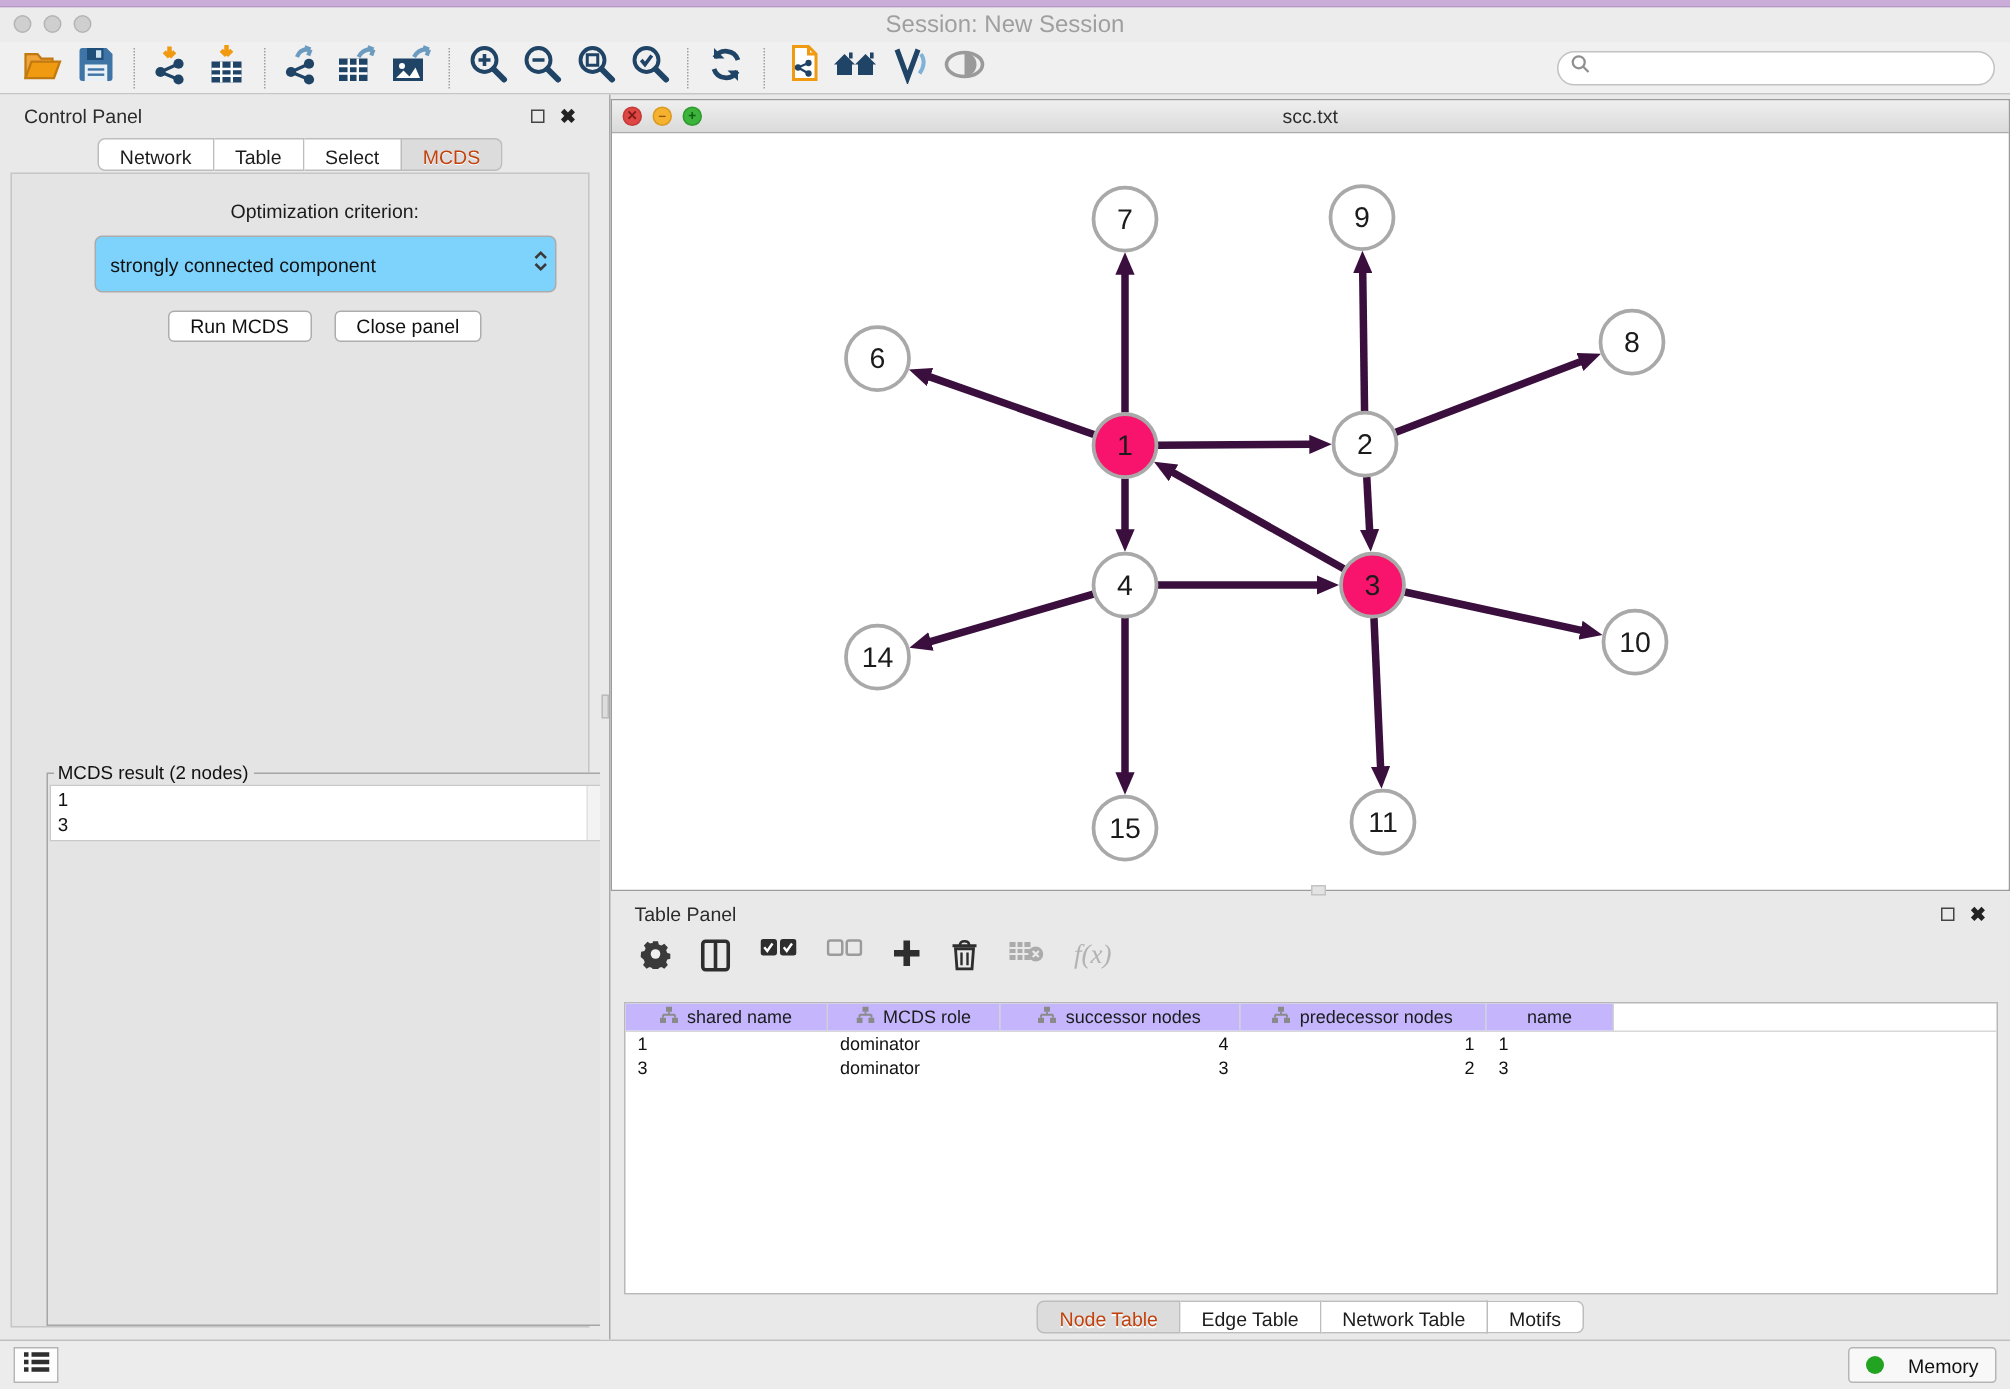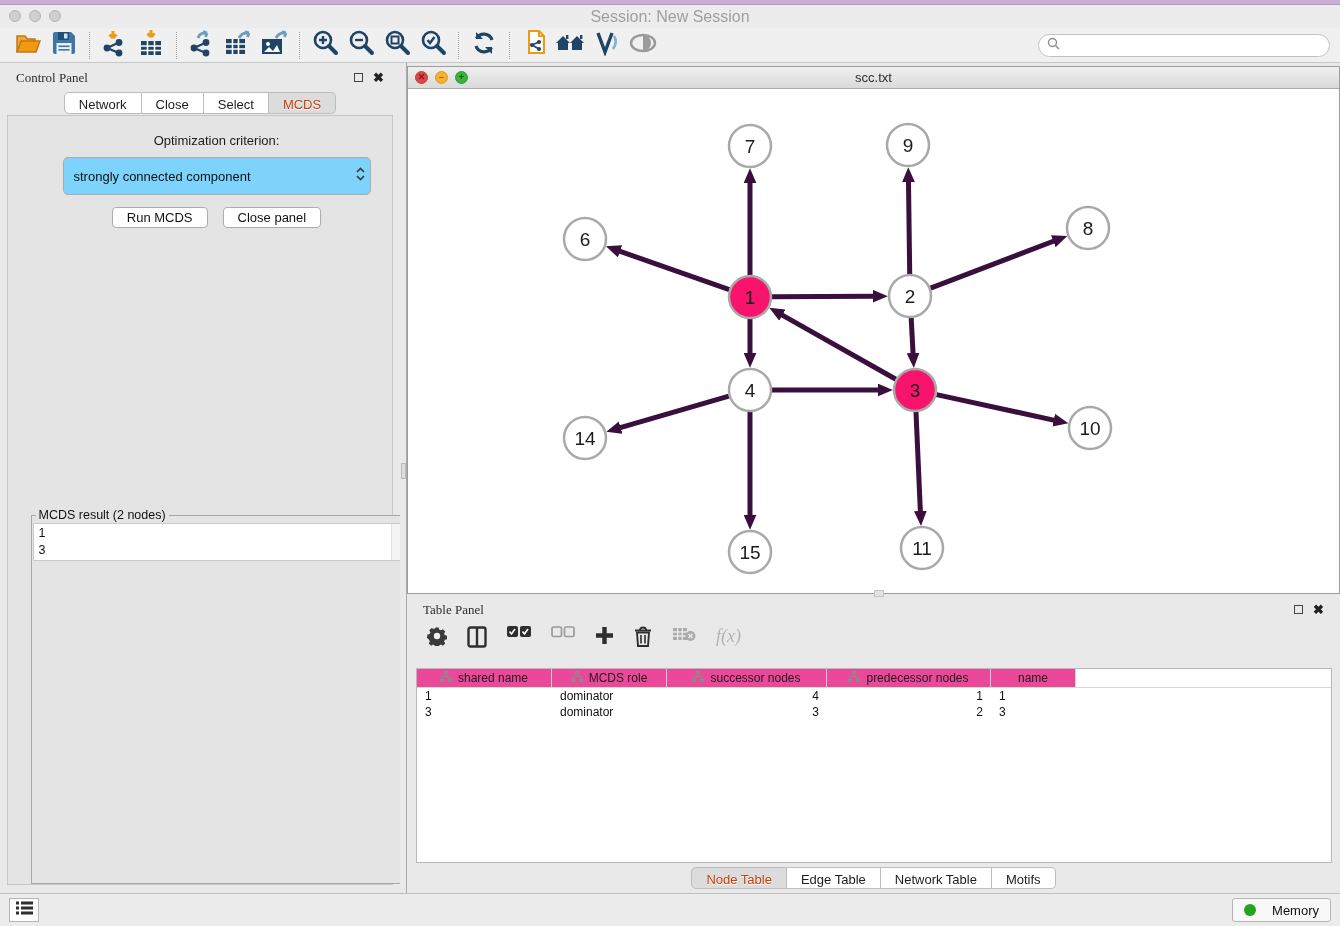--- a/index.html
+++ b/index.html
@@ -21,21 +21,21 @@
   .tb-sep { width:1px; height:27px; border-left:1px dotted #9E9E9E; margin:0 7px; }
   .searchbox { margin-left:auto; width:292px; height:23px; background:#fff;
     border:1px solid #C2C2C2; border-radius:12px; display:flex; align-items:center; padding:0 8px; }
   .searchbox input { border:none; outline:none; flex:1; font-size:12px; background:transparent; margin-left:5px; }
 
   
   .main { flex:1; display:flex; min-height:0; }
 
   
   .cpanel { width:400px; display:flex; flex-direction:column; background:#E9E9E9; }
-  .panel-head { height:31px; display:flex; align-items:center; padding:0 16px;font-family:Liberation Serif, serif; }
+  .panel-head { height:31px; display:flex; align-items:center; padding:0 16px; }
   .panel-head .ptitle { font-size:13px; color:#2B2B2B; }
   .panel-head .spacer { flex:1; }
   .float-ic { width:9px; height:9px; border:1.5px solid #444; margin-right:10px; }
   .close-ic { font-size:13px; font-weight:bold; color:#222; line-height:1; }
   .cp-tabs { display:flex; justify-content:center; height:24px; }
   .seg-tab { border:1px solid #BDBDBD; border-left:none; background:#fff; color:#1C1C1C;
     font-size:13px; padding:2px 14px 0; display:flex; align-items:center; height:22px; }
   .seg-tab:first-child { border-left:1px solid #BDBDBD; border-radius:5px 0 0 5px; }
   .seg-tab:last-child { border-radius:0 5px 5px 0; }
   .seg-tab.active { background:#DCDCDC; color:#c2410c; text-shadow:0 1px 0 #fff; }
@@ -83,21 +83,21 @@
   .hgrip { position:absolute; bottom:-4px; left:50%; width:10px; height:7px;
     background:#E3E3E3; border:1px solid #C4C4C4; }
 
   
   .tpanel { flex:1; background:#E9E9E9; display:flex; flex-direction:column; min-height:0; }
   .tp-toolbar { height:38px; display:flex; align-items:flex-start; gap:20px; padding:0 0 0 20px; margin-top:1px; }
   .tp-btn { display:flex; align-items:center; justify-content:center; }
   .fx { font-family:"Liberation Serif", serif; font-style:italic; font-size:18px; color:#B3B3B3; }
   .ttable { margin:4px 8px 0 9px; background:#fff; border:1px solid #B8B8B8; flex:1; overflow:hidden; }
   .thead { display:flex; height:19px; border-bottom:1px solid #D8D8D8; }
-  .th { background:#ec4899; border-right:1px solid #D2D2D2; display:flex; align-items:center;
+  .th { background:#c4b5fd; border-right:1px solid #D2D2D2; display:flex; align-items:center;
     justify-content:center; gap:6px; font-size:12px; color:#1C1C1C; }
   .tr { display:flex; height:16px; }
   .td { font-size:12px; color:#111; padding:1px 8px 0; white-space:nowrap; overflow:hidden; }
   .td.right { text-align:right; }
   .tp-tabs { height:30px; display:flex; align-items:flex-start; justify-content:center; padding-top:4px; }
 
   
   .statusbar { height:33px; background:#ECECEC; border-top:1px solid #BFBFBF;
     display:flex; align-items:center; padding:0 9px; }
   .status-left-btn { width:30px; height:24px; background:#FDFDFD; border:1px solid #B5B5B5;
@@ -262,21 +262,21 @@
 
     <div class="cpanel">
       <div class="panel-head">
         <span class="ptitle">Control Panel</span>
         <span class="spacer"></span>
         <span class="float-ic"></span>
         <span class="close-ic">✖</span>
       </div>
       <div class="cp-tabs">
           <div class="seg-tab">Network</div>
-          <div class="seg-tab">Close</div>
+          <div class="seg-tab">Table</div>
           <div class="seg-tab">Select</div>
           <div class="seg-tab active">MCDS</div>
         </div>
       <div class="cp-body">
         <div class="opt-label">Optimization criterion:</div>
         <div class="select-box">
           <span class="sel-val">strongly connected component</span>
           <span><svg width="11" height="16" viewBox="0 0 11 16">
                 <path d="M2 6 L5.5 2.5 L9 6" fill="none" stroke="#3A3A3A" stroke-width="1.7"></path>
                 <path d="M2 10 L5.5 13.5 L9 10" fill="none" stroke="#3A3A3A" stroke-width="1.7"></path>

